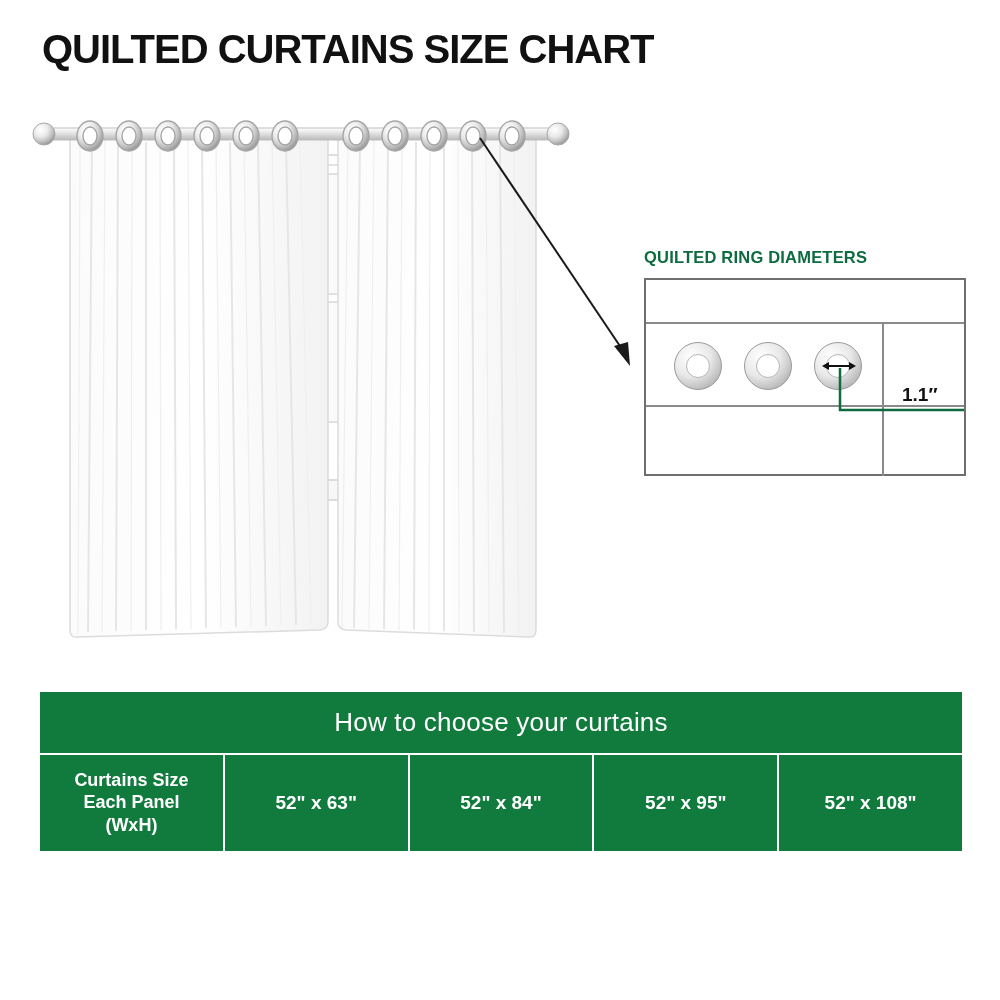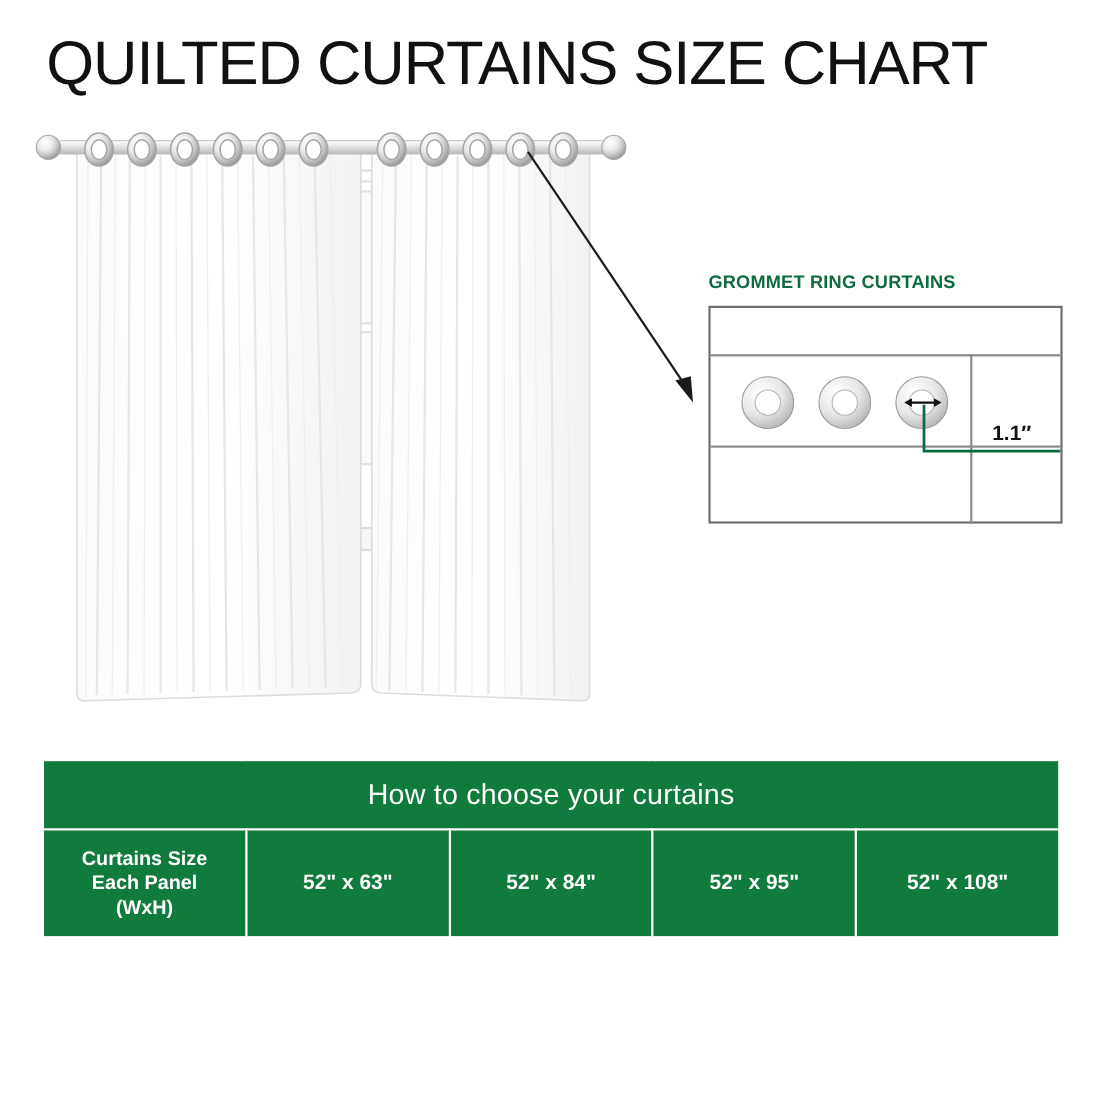--- a/index.html
+++ b/index.html
@@ -14,22 +14,22 @@
     font-family: "Liberation Sans", sans-serif;
     overflow: hidden;
   }
 
   
   .title {
     position: absolute;
     left: 42px;
     top: 28px;
     width: 920px;
-    font-size: 56px;
-    font-weight: normal;
+    font-size: 40px;
+    font-weight: bold;
     letter-spacing: -1px;
     color: #111111;
     line-height: 1.05;
     white-space: nowrap;
   }
 
   
   .curtain-scene {
     position: absolute;
     left: 30px;
@@ -250,21 +250,21 @@
 </div>
 
 <div style="position:absolute; left:470px; top:130px; width:200px; height:250px;">
   <svg width="200" height="250" viewBox="0 0 200 250" xmlns="http://www.w3.org/2000/svg" aria-hidden="true">
     <line x1="10" y1="8" x2="158" y2="228" stroke="#1a1a1a" stroke-width="2"></line>
     <polygon points="160,236 144,216 158,212" fill="#1a1a1a"></polygon>
   </svg>
 </div>
 
 <div class="grommet-panel">
-  <div class="grommet-title">GROMMET RING CURTAINS</div>
+  <div class="grommet-title">QUILTED RING DIAMETERS</div>
 
   <div class="grommet-box">
 
     <div class="gp-line" style="left:0; top:42px; width:100%; height:2px;"></div>
     <div class="gp-line" style="left:0; top:125px; width:100%; height:2px;"></div>
     <div class="gp-line" style="left:236px; top:42px; width:2px; height:154px;"></div>
 
     <div class="ring" style="left:28px; top:62px; width:48px; height:48px;">
       <div class="hole"></div>
     </div>

